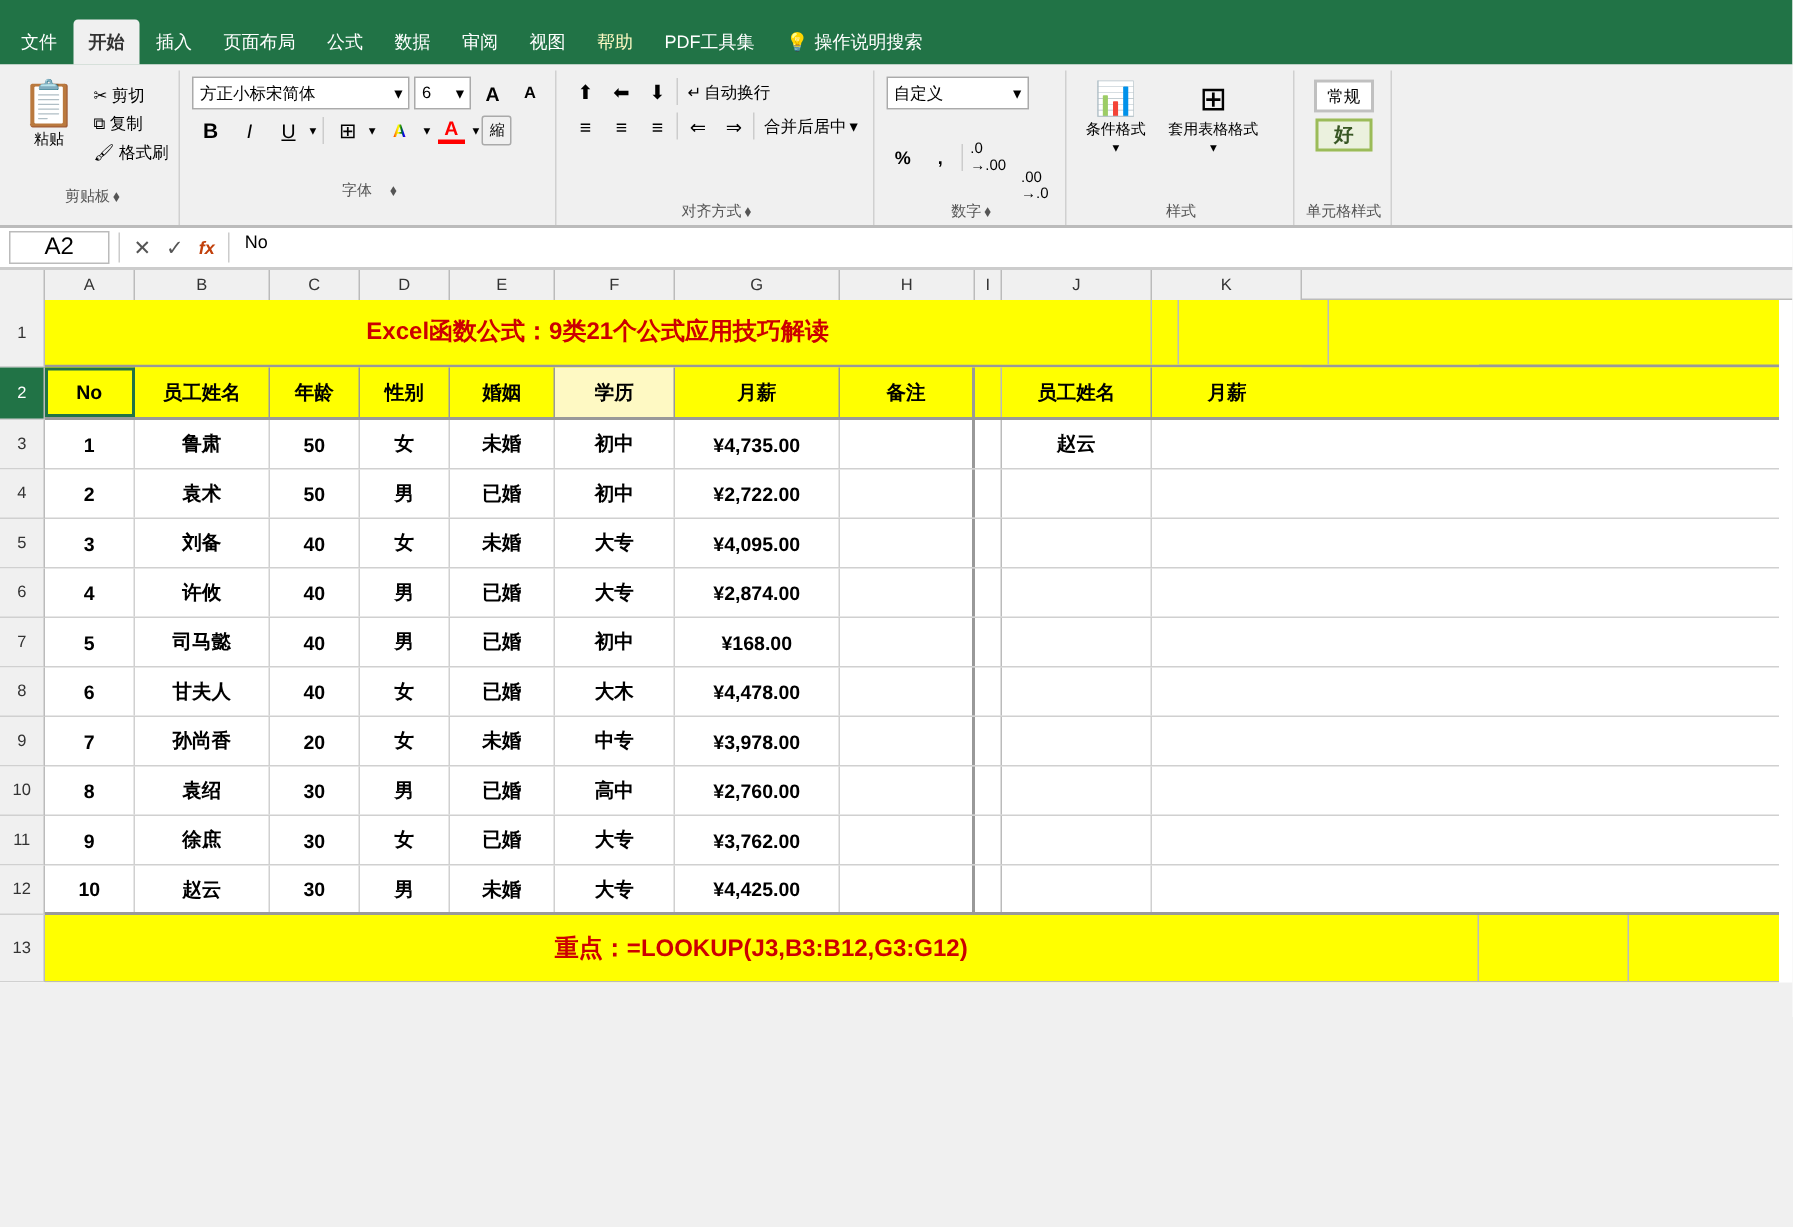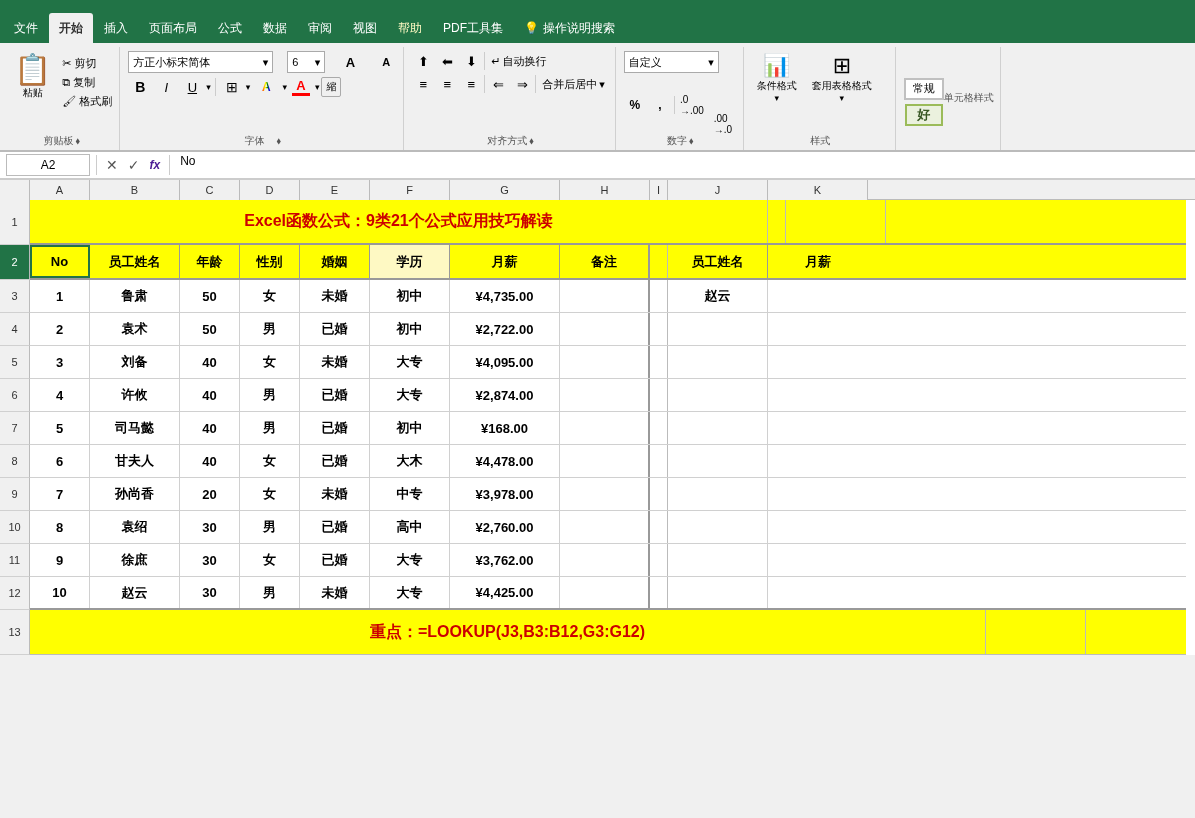--- a/index.html
+++ b/index.html
@@ -41,30 +41,30 @@
         <div style="display:flex; align-items:center; gap:3px; padding:1px 3px; cursor:pointer; border-radius:2px; font-size:11px;">
           <span>⧉</span>
           <span>复制</span>
         </div>
         <div style="display:flex; align-items:center; gap:3px; padding:1px 3px; cursor:pointer; border-radius:2px; font-size:11px;">
           <span>🖌</span>
           <span>格式刷</span>
         </div>
       </div>
     </div>
-    <div style="font-size:10px; color:#555; text-align:center; padding-bottom:2px; display:flex; align-items:center; justify-content:center; gap:2px;">
+    <div style="font-size:10px; color:#555; text-align:center; padding-bottom:12px; display:flex; align-items:center; justify-content:center; gap:2px;">
       <span>剪贴板</span>
       <span style="cursor:pointer;">⬧</span>
     </div>
   </div>
 
   <div style="display:flex; flex-direction:column; padding:0 6px; border-right:1px solid #d0d0d0; min-width:200px;">
     <div style="flex:1; padding-top:4px; display:flex; flex-direction:column; gap:3px;">
 
-      <div style="display:flex; align-items:center; gap:14px;">
+      <div style="display:flex; align-items:center; gap:3px;">
         <div style="width:145px; height:22px; border:1px solid #aaa; padding:1px 4px; font-size:11px; background:white; display:flex; align-items:center; justify-content:space-between; cursor:pointer;">
           <span>方正小标宋简体</span>
           <span>▾</span>
         </div>
         <div style="width:38px; height:22px; border:1px solid #aaa; padding:1px 4px; font-size:11px; background:white; display:flex; align-items:center; justify-content:space-between; cursor:pointer;">
           <span>6</span>
           <span>▾</span>
         </div>
         <div style="width:22px; height:22px; border:1px solid transparent; display:flex; align-items:center; justify-content:center; cursor:pointer; border-radius:2px; font-size:13px; font-weight:bold;">A</div>
         <div style="width:22px; height:22px; border:1px solid transparent; display:flex; align-items:center; justify-content:center; cursor:pointer; border-radius:2px; font-size:11px; font-weight:bold;">A</div>
@@ -83,21 +83,21 @@
         </div>
         <div style="font-size:9px; cursor:pointer;">▾</div>
         <div style="display:flex; flex-direction:column; align-items:center; cursor:pointer; border-radius:2px; padding:1px 3px;">
           <span style="font-size:13px; font-weight:bold; color:#ff0000;">A</span>
           <div style="width:18px; height:3px; background:#ff0000;"></div>
         </div>
         <div style="font-size:9px; cursor:pointer;">▾</div>
         <div style="width:20px; height:20px; display:flex; align-items:center; justify-content:center; cursor:pointer; border:1px solid #aaa; border-radius:2px; font-size:10px;">縮</div>
       </div>
     </div>
-    <div style="font-size:10px; color:#555; text-align:center; padding-bottom:2px; display:flex; align-items:center; justify-content:center; gap:12px;">
+    <div style="font-size:10px; color:#555; text-align:center; padding-bottom:16px; display:flex; align-items:center; justify-content:center; gap:12px;">
       <span>字体</span>
       <span style="cursor:pointer;">⬧</span>
     </div>
   </div>
 
   <div style="display:flex; flex-direction:column; padding:0 6px; border-right:1px solid #d0d0d0; min-width:120px;">
     <div style="flex:1; padding-top:4px; display:flex; flex-direction:column; gap:3px;">
       <div style="display:flex; align-items:center; gap:2px;">
         <div style="width:22px; height:20px; border:1px solid transparent; cursor:pointer; display:flex; align-items:center; justify-content:center; font-size:13px;">⬆</div>
         <div style="width:22px; height:20px; border:1px solid transparent; cursor:pointer; display:flex; align-items:center; justify-content:center; font-size:13px;">⬅</div>
@@ -163,41 +163,41 @@
           <span style="font-size:10px;">套用表格格式</span>
           <span style="font-size:9px;">▾</span>
         </div>
       </div>
     </div>
     <div style="font-size:10px; color:#555; text-align:center; padding-bottom:2px;">
       <span>样式</span>
     </div>
   </div>
 
-  <div style="display:flex; flex-direction:row; padding:0 6px; border-right:1px solid #d0d0d0; min-width:50px; align-items:center;">
+  <div style="display:flex; flex-direction:column; padding:0 6px; border-right:1px solid #d0d0d0; min-width:50px; align-items:center;">
     <div style="flex:1; display:flex; flex-direction:column; align-items:center; justify-content:flex-start; padding-top:6px; gap:4px;">
       <div style="width:40px; height:22px; background:white; border:2px solid #c0c0c0; display:flex; align-items:center; justify-content:center; font-size:11px; cursor:pointer;">常规</div>
       <div style="width:38px; height:22px; border:2px solid #9bbb59; background:#ebf1de; display:flex; align-items:center; justify-content:center; font-size:13px; color:#375623; font-weight:bold; cursor:pointer;">好</div>
     </div>
     <div style="font-size:10px; color:#555; text-align:center; padding-bottom:2px;">
       <span>单元格样式</span>
     </div>
   </div>
 
   <div style="flex:1;"></div>
 </div>
 
 <div style="display:flex; align-items:center; height:28px; border-bottom:2px solid #ccc; background:white; padding:2px 6px; gap:4px;">
-  <div style="width:84px; height:22px; border:1px solid #bbb; text-align:center; font-size:12px; display:flex; align-items:center; justify-content:center; background:white;">
+  <div style="width:67px; height:22px; border:1px solid #bbb; text-align:center; font-size:16px; display:flex; align-items:center; justify-content:center; background:white;">
     <span>A2</span>
   </div>
   <div style="width:1px; height:20px; background:#ccc; margin:0 2px;"></div>
   <div style="color:#555; cursor:pointer; font-size:14px; padding:0 3px;">✕</div>
   <div style="color:#555; cursor:pointer; font-size:14px; padding:0 3px;">✓</div>
-  <div style="color:#4c1d95; cursor:pointer; font-size:12px; padding:0 3px; font-style:italic; font-weight:bold;">fx</div>
+  <div style="color:#c2410c; cursor:pointer; font-size:12px; padding:0 3px; font-style:italic; font-weight:bold;">fx</div>
   <div style="width:1px; height:20px; background:#ccc; margin:0 2px;"></div>
   <div style="flex:1; height:22px; border:none; outline:none; font-size:12px; padding:0 4px; background:white; cursor:text;">
     <span>No</span>
   </div>
 </div>
 
 <div style="display:flex; flex-direction:column; overflow:hidden; background:white;">
 
   <div style="display:flex; background:#f0f0f0; border-bottom:1px solid #bbb; flex-shrink:0; height:20px;">
     <div style="width:30px; min-width:30px; height:20px; border-right:1px solid #bbb; background:#f0f0f0;"></div>

